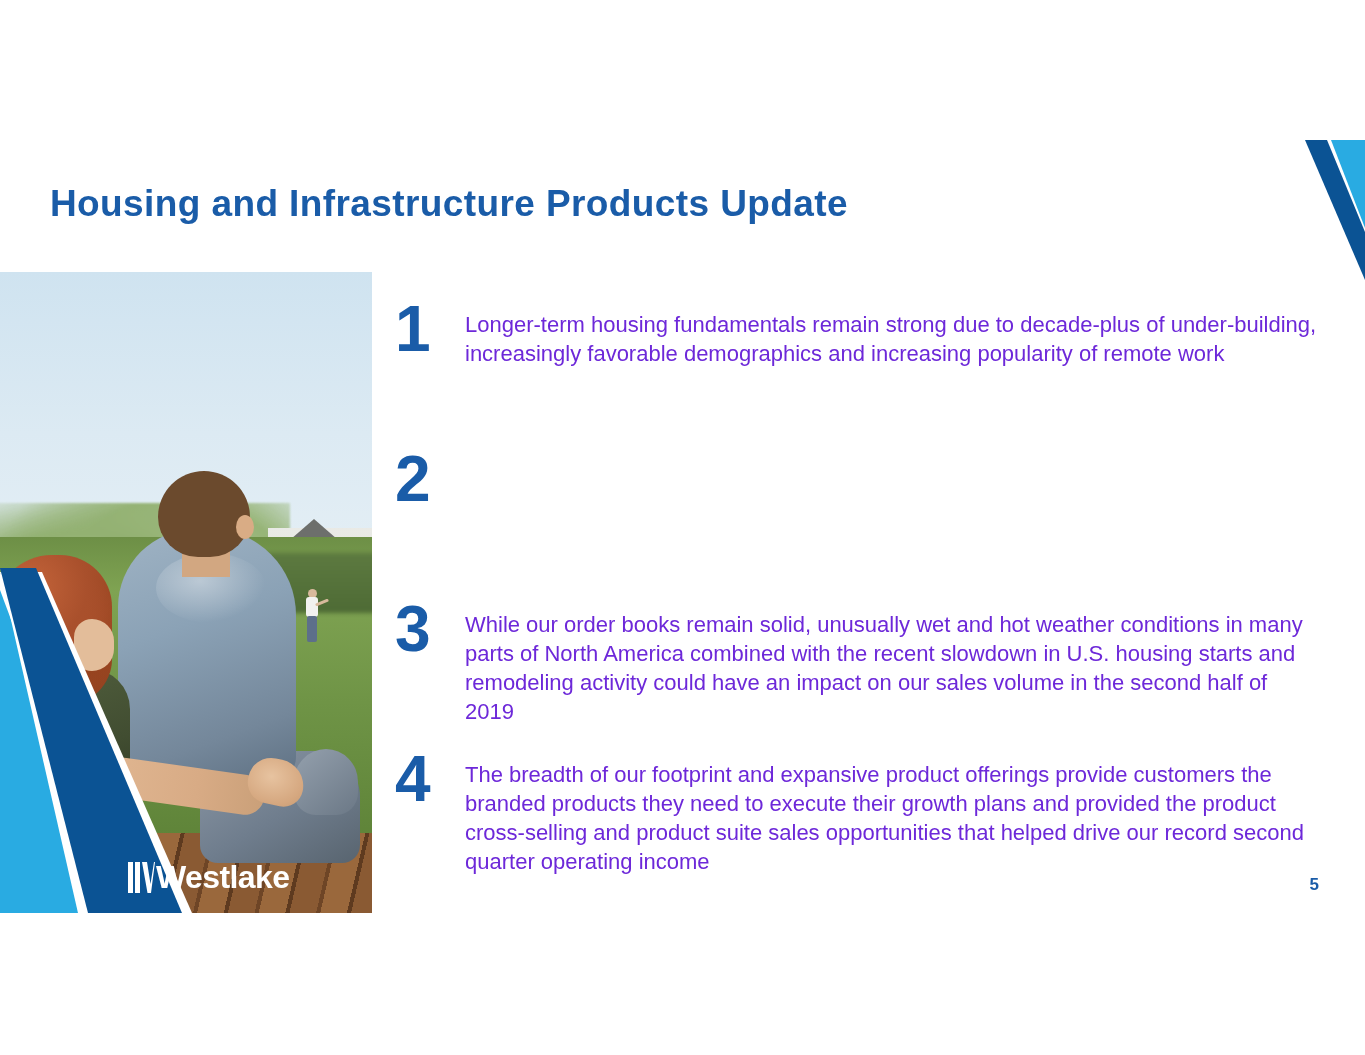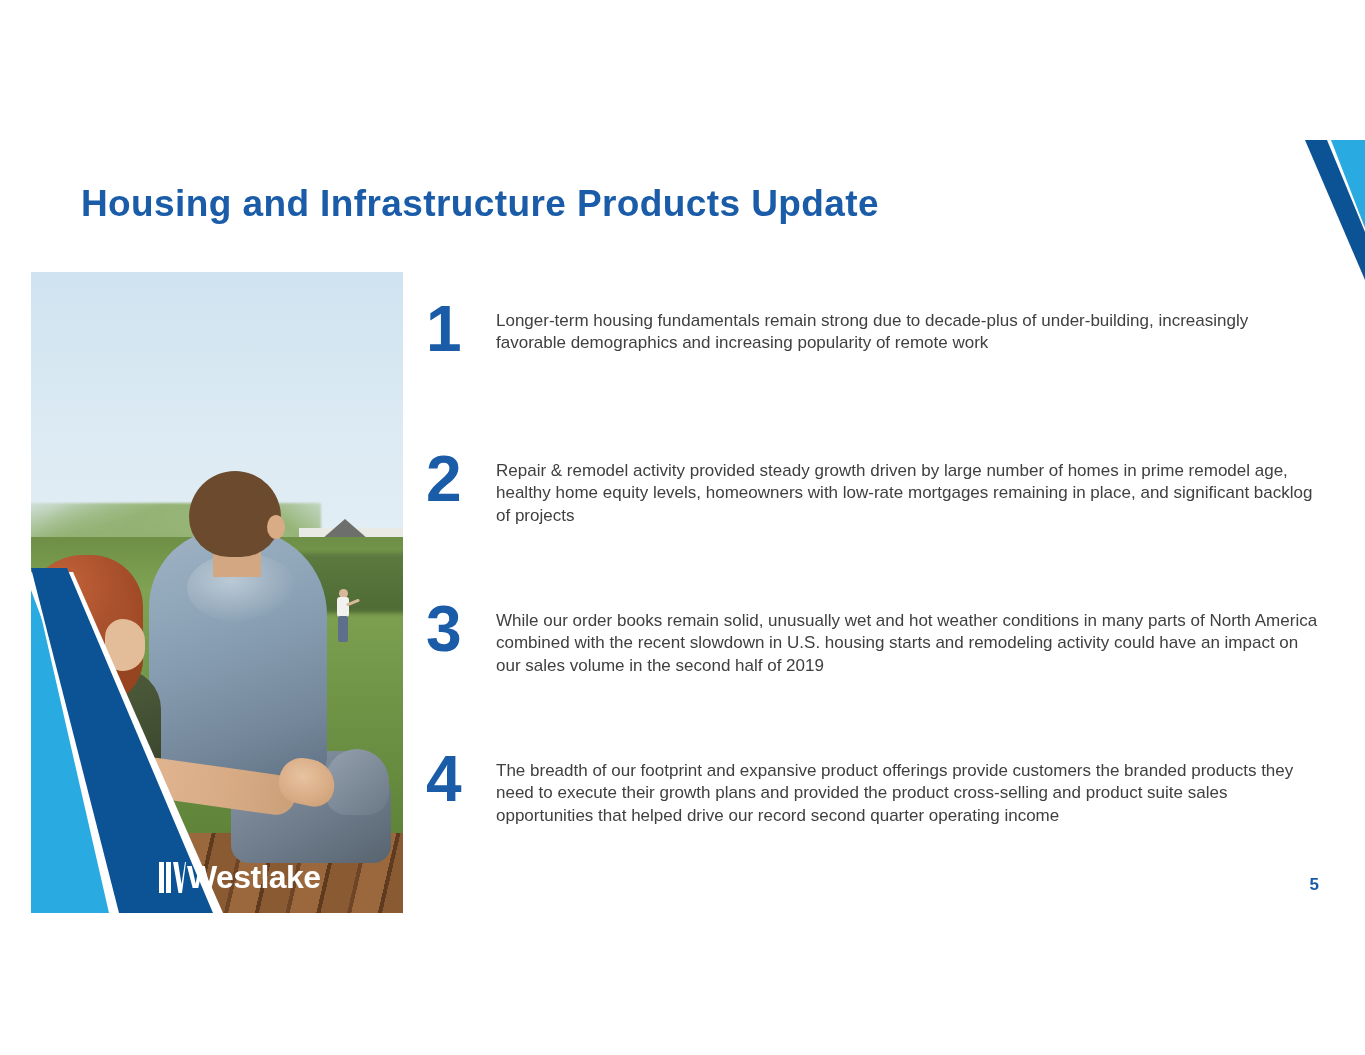--- a/index.html
+++ b/index.html
@@ -14,21 +14,20 @@
     overflow: hidden;
     font-family: "Liberation Sans", sans-serif;
     -webkit-font-smoothing: antialiased;
   }
 
   
   #slide {
     position: absolute;
     inset: 0;
     background: #ffffff;
-    margin-left: 31px;
   }
 
   
   .corner-graphic {
     position: absolute;
     top: 140px;
     right: 0;
     width: 60px;
     height: 140px;
     pointer-events: none;
@@ -256,23 +255,23 @@
     font-weight: bold;
     color: #1A5CA8;
     font-family: "Liberation Sans", sans-serif;
     text-align: left;
     letter-spacing: -1px;
     padding-left: 2px;
     box-sizing: border-box;
   }
   .point-text {
     flex: 1 1 auto;
-    font-size: 17px;
+    font-size: 22px;
     line-height: 1.32;
-    color: #404040;
+    color: #6d28d9;
     padding-top: 10px;
     font-family: "Liberation Sans", sans-serif;
   }
   .row-1 { height: 150px; }
   .row-2 { height: 150px; }
   .row-3 { height: 150px; }
   .row-4 { height: 150px; }
 
   
   .page-number {
@@ -360,21 +359,20 @@
 
   <div class="points">
 
     <div class="point-row row-1">
       <div class="point-num">1</div>
       <div class="point-text">Longer-term housing fundamentals remain strong due to decade-plus of under-building, increasingly favorable demographics and increasing popularity of remote work</div>
     </div>
 
     <div class="point-row row-2">
       <div class="point-num">2</div>
-      <div class="point-text">Repair &amp; remodel activity provided steady growth driven by large number of homes in prime remodel age, healthy home equity levels, homeowners with low-rate mortgages remaining in place, and significant backlog of projects</div>
     </div>
 
     <div class="point-row row-3">
       <div class="point-num">3</div>
       <div class="point-text">While our order books remain solid, unusually wet and hot weather conditions in many parts of North America combined with the recent slowdown in U.S. housing starts and remodeling activity could have an impact on our sales volume in the second half of 2019</div>
     </div>
 
     <div class="point-row row-4">
       <div class="point-num">4</div>
       <div class="point-text">The breadth of our footprint and expansive product offerings provide customers the branded products they need to execute their growth plans and provided the product cross-selling and product suite sales opportunities that helped drive our record second quarter operating income</div>

